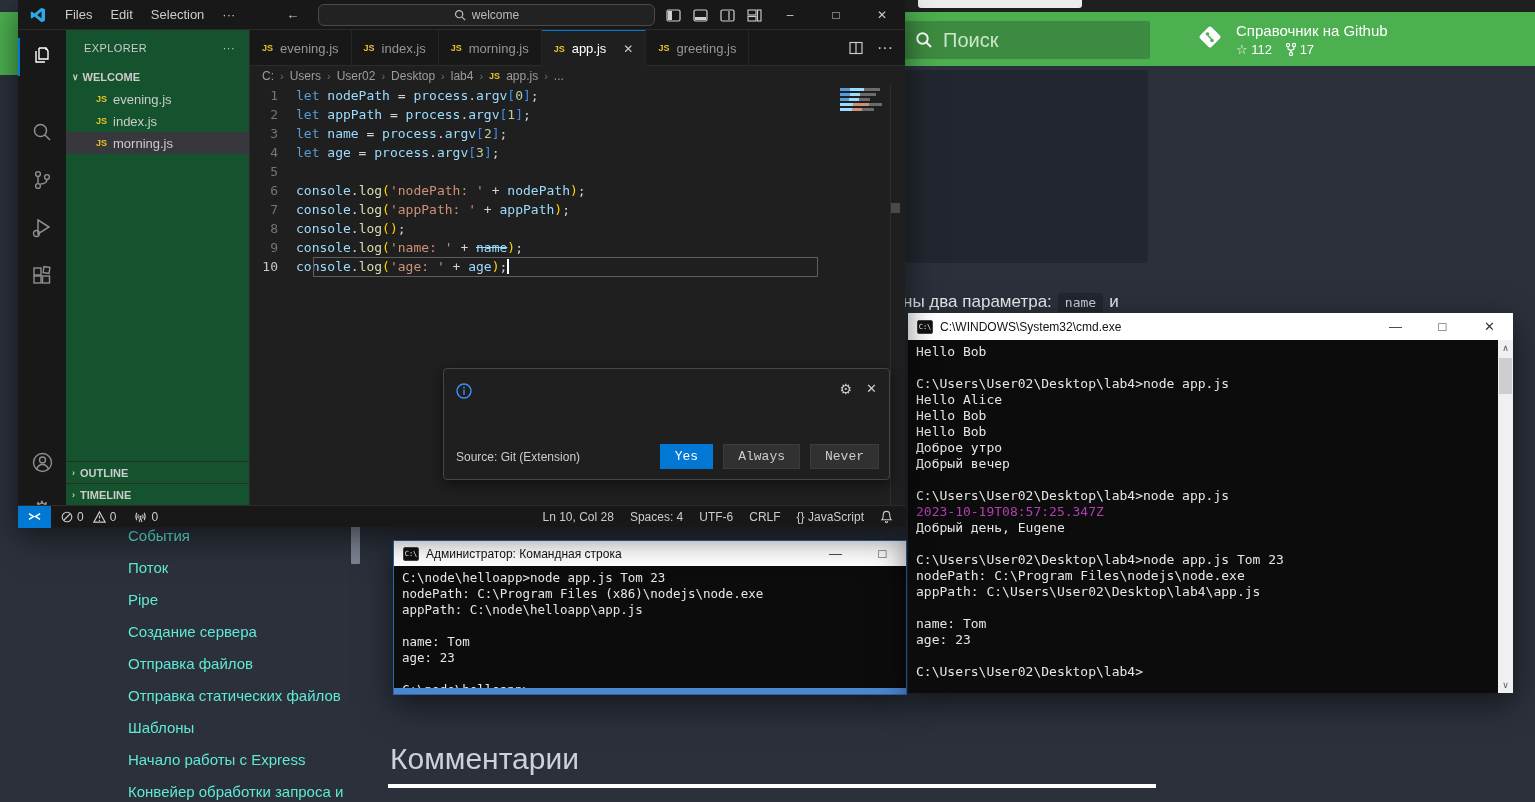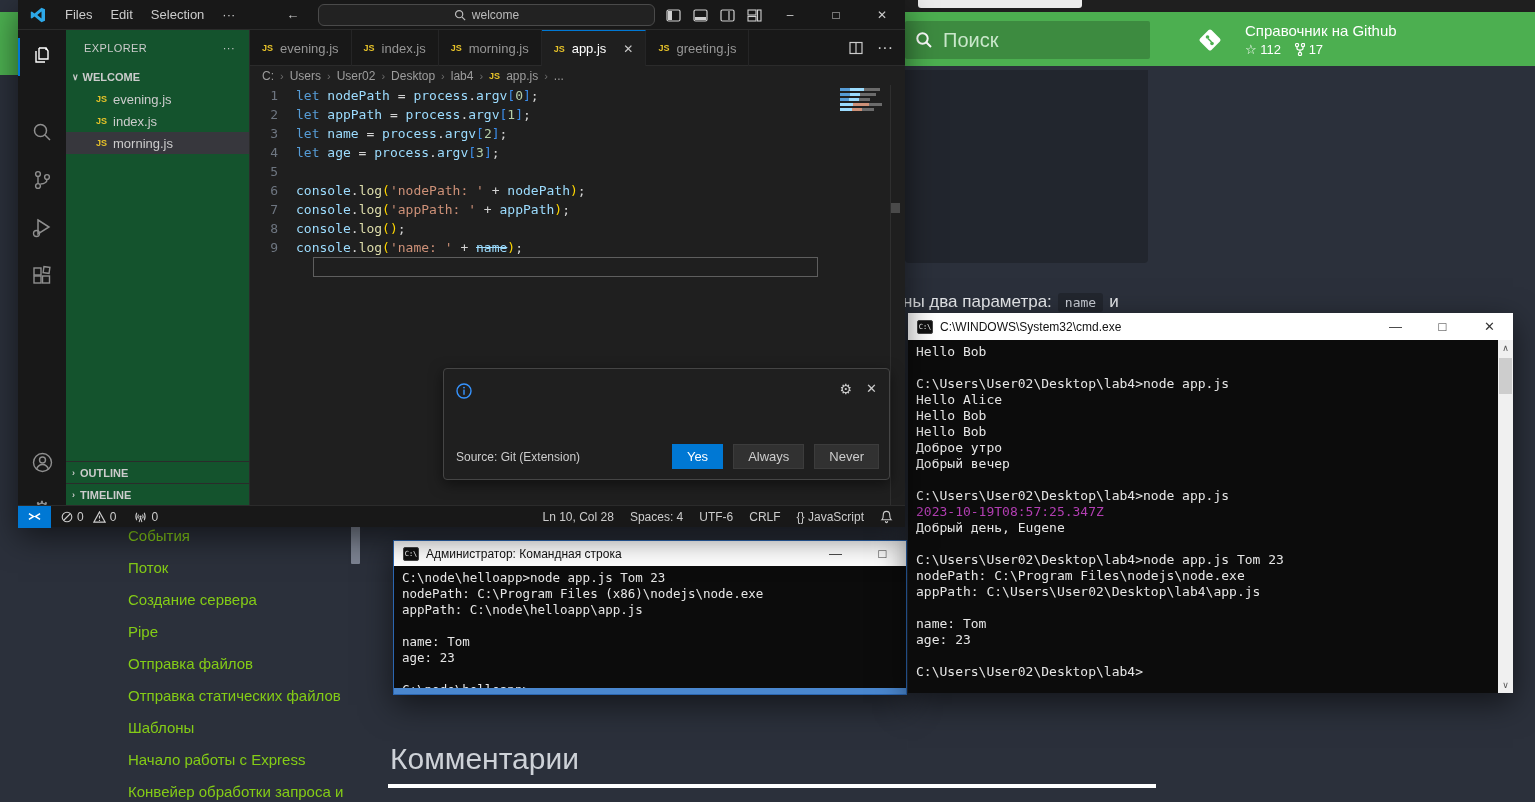--- a/index.html
+++ b/index.html
@@ -10,28 +10,28 @@
   .mono { font-family:"DejaVu Sans Mono", monospace; }
 
   
   .b-topstrip { left:905px; top:0; width:630px; height:12px; background:#1f1f1f; }
   .b-topwhite { left:918px; top:0; width:164px; height:8px; background:#ececec; border-radius:0 0 3px 3px; }
   .b-header { left:0; top:12px; width:1535px; height:54px; background:#4caf50; }
   .b-header-left { left:0; top:12px; width:18px; height:63px; background:#4caf50; }
   .b-search { left:905px; top:21px; width:245px; height:38px; background:#3d8b40; border-radius:2px;
     display:flex; align-items:center; gap:10px; padding:0 10px; }
   .b-search-ph { color:#c9e7ca; font-size:20px; }
-  .b-git { left:1195px; top:22px; display:flex; gap:20px; align-items:center; color:#fff; }
+  .b-git { left:1195px; top:22px; display:flex; gap:11px; color:#fff; }
   .b-git-title { font-size:15px; }
   .b-git-stats { font-size:13px; margin-top:3px; display:flex; gap:14px; align-items:center; }
   .b-codeblock { left:905px; top:70px; width:243px; height:193px; background:#22262e; border-radius:0 0 4px 4px; }
   .b-para { left:903px; top:292px; color:#e8eaed; font-size:17px; white-space:nowrap; }
   .b-chip { font-family:"DejaVu Sans Mono", monospace; font-size:13px; background:#22262e; color:#c8ccd4;
     padding:2px 7px; border-radius:3px; margin:0 6px; }
-  .b-sidebar { left:110px; top:520px; width:268px; height:282px; overflow:hidden; color:#84cc16; }
+  .b-sidebar { left:110px; top:520px; width:268px; height:282px; overflow:hidden; color:#5eead4; }
   .b-side-item { font-size:15px; padding:6px 0 7px 18px; line-height:19px; cursor:pointer; }
   .b-sb-scroll { left:351px; top:524px; width:9px; height:40px; background:#7d8493; border-radius:1px; }
   .b-comments { left:390px; top:742px; color:#ced2d8; font-size:30px; font-weight:400; }
   .b-hr { left:388px; top:784px; width:768px; height:4px; background:#ffffff; }
 
   
   .win { position:absolute; box-shadow:0 10px 30px rgba(0,0,0,.55); }
 
   
   .cmd-title { height:27px; background:#ffffff; display:flex; align-items:center; padding-left:9px; gap:7px; }
@@ -122,21 +122,21 @@
   .vs-notif { position:absolute; left:425px; top:368px; width:447px; height:112px; background:#1f1f1f;
     border:1px solid #454545; border-radius:4px; box-shadow:0 4px 14px rgba(0,0,0,.5);
     color:#cccccc; font-size:13px; }
   .notif-body { display:flex; gap:10px; padding:12px 12px 0 12px; }
   .notif-msg { width:330px; line-height:21px; }
   .notif-icons { margin-left:auto; display:flex; gap:14px; color:#cccccc; }
   .notif-foot { position:absolute; left:12px; right:10px; bottom:10px; display:flex; align-items:center; }
   .notif-src { font-size:12px; color:#cccccc; }
   .notif-btns { margin-left:auto; display:flex; gap:10px; }
   .nbtn { padding:4px 14px; font-size:13px; background:#313131; color:#cccccc; border:1px solid #3c3c3c;
-    cursor:pointer; }
+    cursor:pointer;font-family:Liberation Mono, monospace; }
   .nbtn.primary { background:#0078d4; color:#ffffff; border-color:#0078d4; }
 
   .vs-statusbar { position:absolute; left:0; top:505px; width:887px; height:22px; background:#181818;
     border-top:1px solid #2b2b2b; display:flex; align-items:center; color:#cccccc; font-size:12px; }
   .st-remote { width:33px; height:22px; background:#0078d4; color:#fff; display:flex; align-items:center;
     justify-content:center; font-size:11px; cursor:pointer; }
   .st-group { display:flex; align-items:center; gap:4px; margin-left:10px; cursor:pointer; }
   .st-right { margin-left:auto; display:flex; align-items:center; gap:16px; padding-right:12px; }
   .st-item { cursor:pointer; white-space:nowrap; }
   svg { display:block; }
@@ -186,22 +186,22 @@
 
   <div class="abs b-codeblock"></div>
 
   <div class="abs b-para">
     <span>ны два параметра:</span><span class="b-chip">name</span><span>и</span>
   </div>
 
   <div class="abs b-sidebar" id="b-sidebar">
       <div class="b-side-item">События</div>
       <div class="b-side-item">Поток</div>
+      <div class="b-side-item">Pipe</div>
       <div class="b-side-item">Создание сервера</div>
-      <div class="b-side-item">Pipe</div>
       <div class="b-side-item">Отправка файлов</div>
       <div class="b-side-item">Отправка статических файлов</div>
       <div class="b-side-item">Шаблоны</div>
       <div class="b-side-item">Начало работы с Express</div>
       <div class="b-side-item">Конвейер обработки запроса и middleware</div>
     </div>
   <div class="abs b-sb-scroll"></div>
 
   <div class="abs b-comments">Комментарии</div>
   <div class="abs b-hr"></div>
@@ -457,20 +457,24 @@
             <div class="codeline"><span class="tk-v">console</span><span class="tk-o">.</span><span class="tk-f">log</span><span class="tk-p">(</span><span class="tk-s">'appPath: '</span><span class="tk-o"> + </span><span class="tk-v">appPath</span><span class="tk-p">)</span><span class="tk-o">;</span></div>
           </div>
           <div class="code-row">
             <div class="gutter">8</div>
             <div class="codeline"><span class="tk-v">console</span><span class="tk-o">.</span><span class="tk-f">log</span><span class="tk-p">()</span><span class="tk-o">;</span></div>
           </div>
           <div class="code-row">
             <div class="gutter">9</div>
             <div class="codeline"><span class="tk-v">console</span><span class="tk-o">.</span><span class="tk-f">log</span><span class="tk-p">(</span><span class="tk-s">'name: '</span><span class="tk-o"> + </span><span class="tk-d">name</span><span class="tk-p">)</span><span class="tk-o">;</span></div>
           </div>
+          <div class="code-row">
+            <div class="gutter cur">10</div>
+            <div class="codeline"><span class="tk-v">console</span><span class="tk-o">.</span><span class="tk-f">log</span><span class="tk-p">(</span><span class="tk-s">'age: '</span><span class="tk-o"> + </span><span class="tk-v">age</span><span class="tk-p">)</span><span class="tk-o">;</span><span class="caret"></span></div>
+          </div>
         </div>
       <div class="minimap">
         <div class="mm-row" style="width:40px;background:linear-gradient(90deg,#569cd6 25%,#9cdcfe 25% 60%,#6b6b6b 60%)"></div>
         <div class="mm-row" style="width:36px;background:linear-gradient(90deg,#569cd6 28%,#9cdcfe 28% 55%,#6b6b6b 55%)"></div>
         <div class="mm-row" style="width:30px;background:linear-gradient(90deg,#569cd6 30%,#9cdcfe 30% 65%,#6b6b6b 65%)"></div>
         <div class="mm-row" style="width:42px;background:linear-gradient(90deg,#9cdcfe 30%,#ce9178 30% 70%,#6b6b6b 70%)"></div>
         <div class="mm-row" style="width:34px;background:linear-gradient(90deg,#9cdcfe 35%,#ce9178 35% 65%,#6b6b6b 65%)"></div>
       </div>
     </div>
     <div class="vs-scroll-line"></div>

